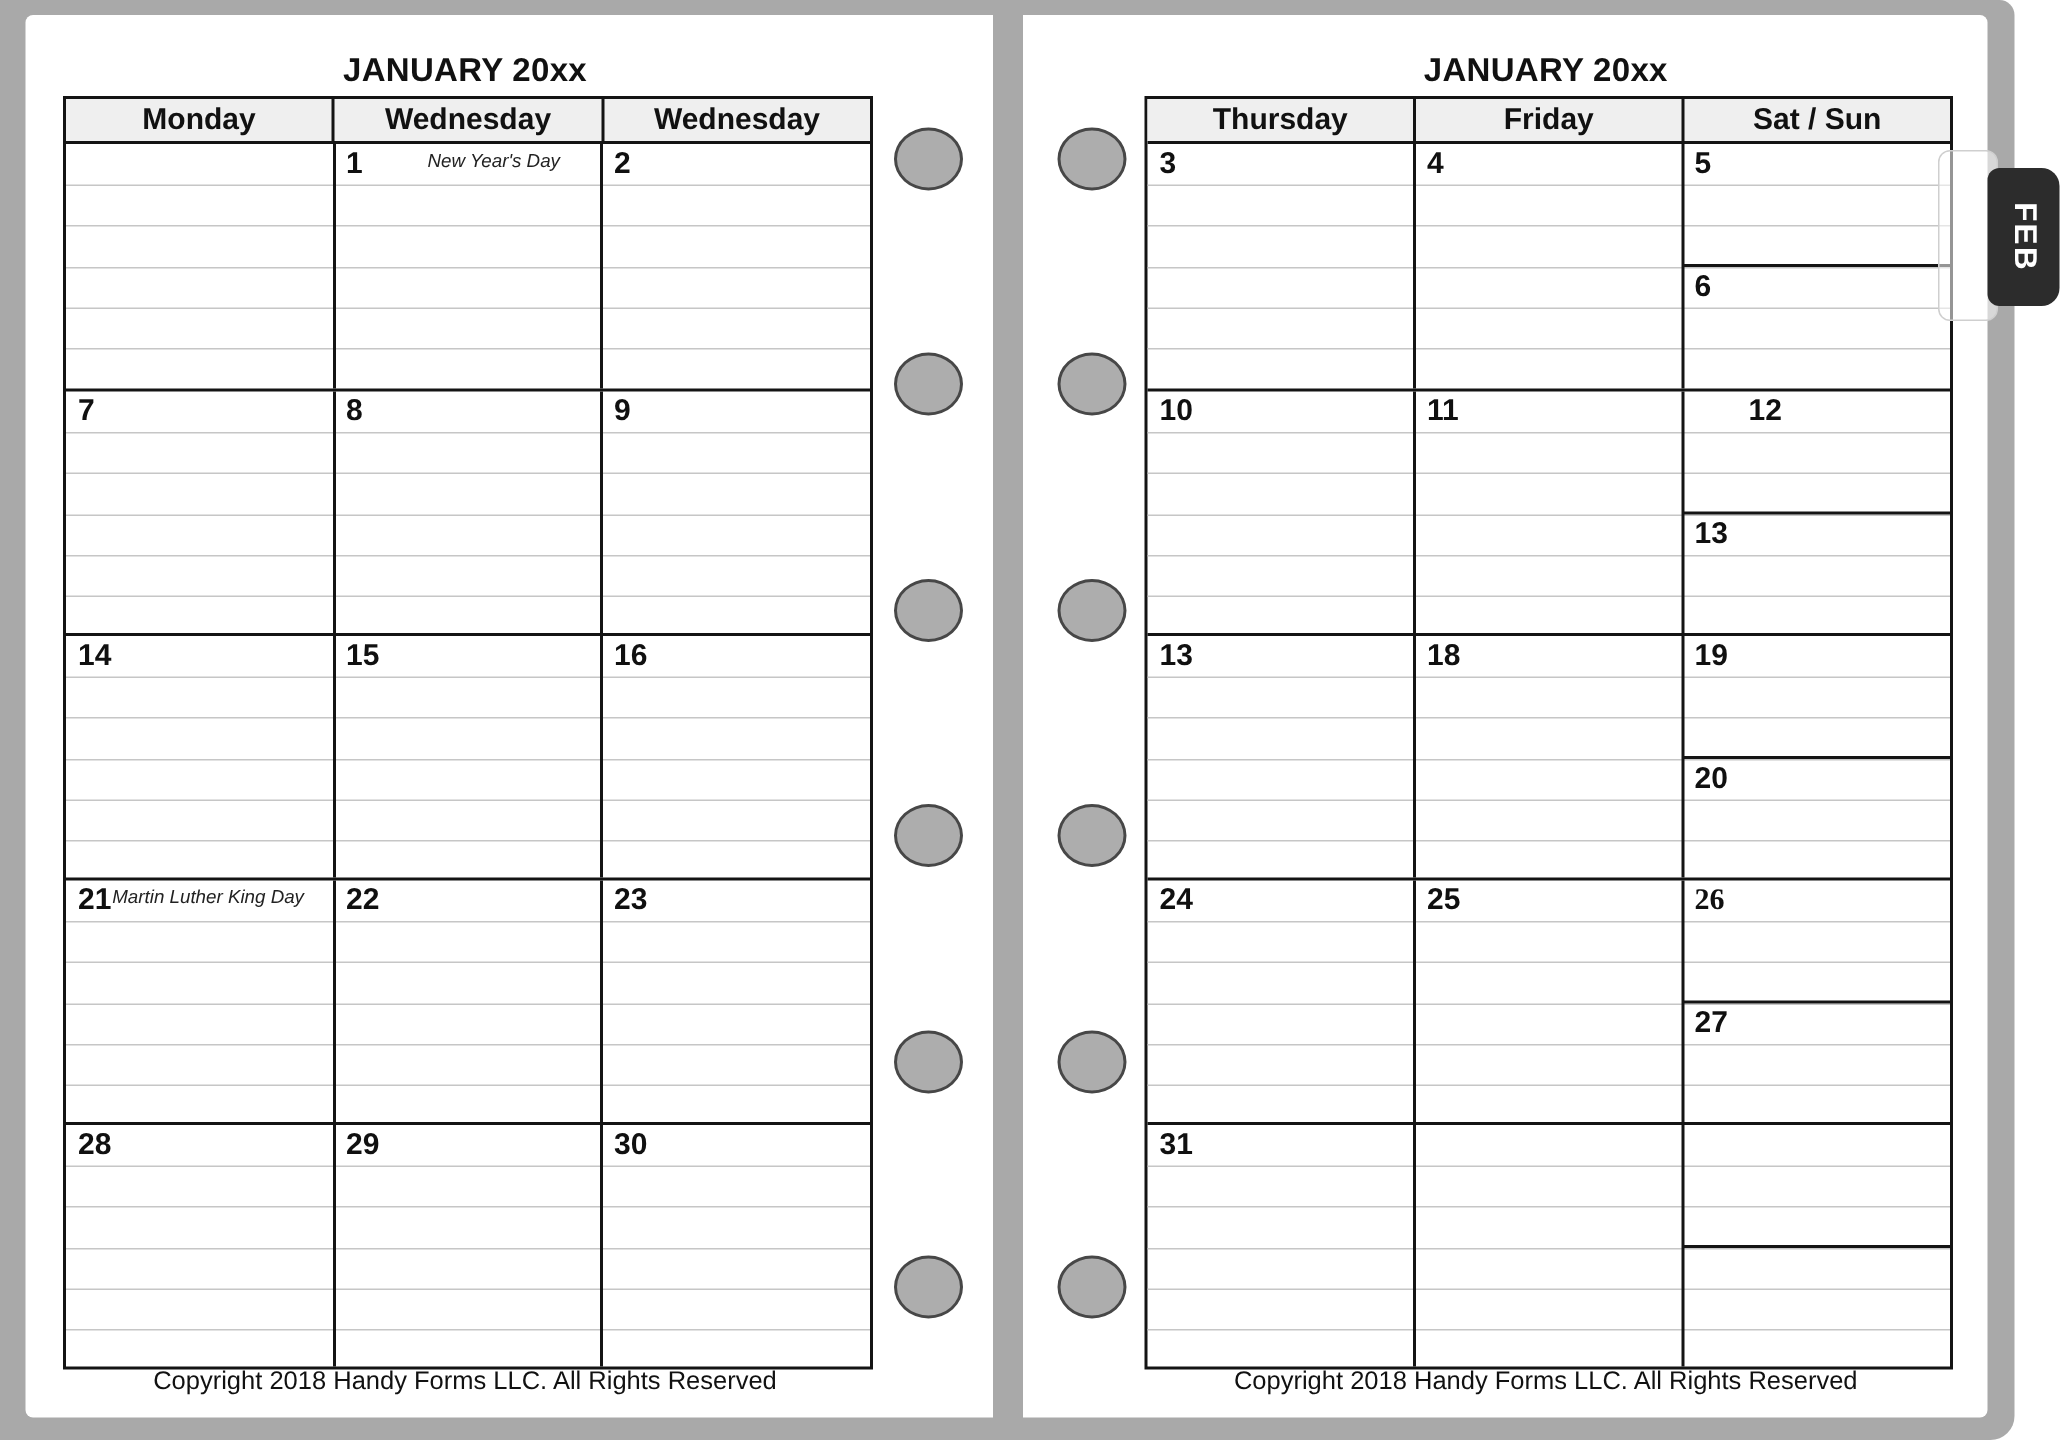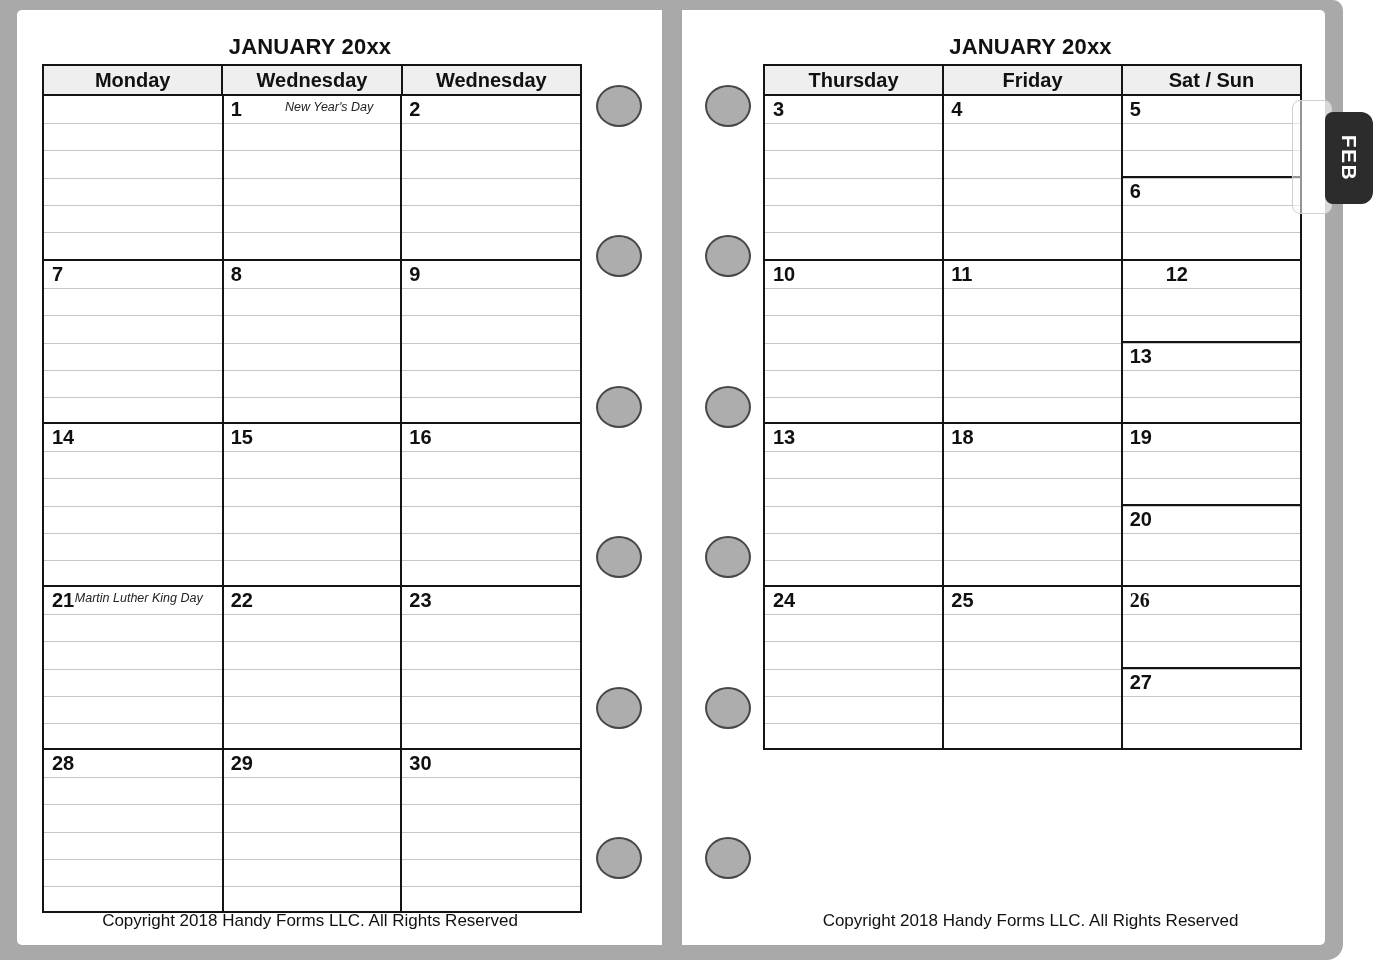--- a/index.html
+++ b/index.html
@@ -221,20 +221,31 @@
           <div class="grid-rowline" style="top: 82px;"></div>
           <div class="grid-rowline" style="top: 109px;"></div>
           <div class="grid-rowline" style="top: 136px;"></div>
           <div class="grid-colline" style="left: 177.333px;"></div>
           <div class="grid-colline" style="left: 355.667px;"></div>
           <div class="date-num" style="left: 8px;">24</div>
           <div class="date-num" style="left: 186.333px;">25</div>
           <div class="date-num" style="left: 364.667px; font-family: Liberation Serif, serif;">26</div>
           <div class="sun-divider" style="left: 356.667px; width: 178.333px; top: 80px;"></div>
           <div class="date-num" style="left: 364.667px; top: 84px; text-align: center;">27</div>
+        </div>
+        <div class="week">
+          <div class="grid-rowline" style="top: 27px;"></div>
+          <div class="grid-rowline" style="top: 54px;"></div>
+          <div class="grid-rowline" style="top: 82px;"></div>
+          <div class="grid-rowline" style="top: 109px;"></div>
+          <div class="grid-rowline" style="top: 136px;"></div>
+          <div class="grid-colline" style="left: 177.333px;"></div>
+          <div class="grid-colline" style="left: 355.667px;"></div>
+          <div class="date-num" style="left: 8px;">31</div>
+          <div class="sun-divider" style="left: 356.667px; width: 178.333px; top: 80px;"></div>
         </div>
       </div>
   </div>
   <div class="copyright" style="left:81px;top:901px;width:535px;">Copyright 2018 Handy Forms LLC. All Rights Reserved</div>
   <div class="tab-sleeve"></div>
   <div class="holes">
       <div class="binder-hole" style="left: 23px; top: 75px;"></div>
       <div class="binder-hole" style="left: 23px; top: 225.4px;"></div>
       <div class="binder-hole" style="left: 23px; top: 375.8px;"></div>
       <div class="binder-hole" style="left: 23px; top: 526.2px;"></div>

